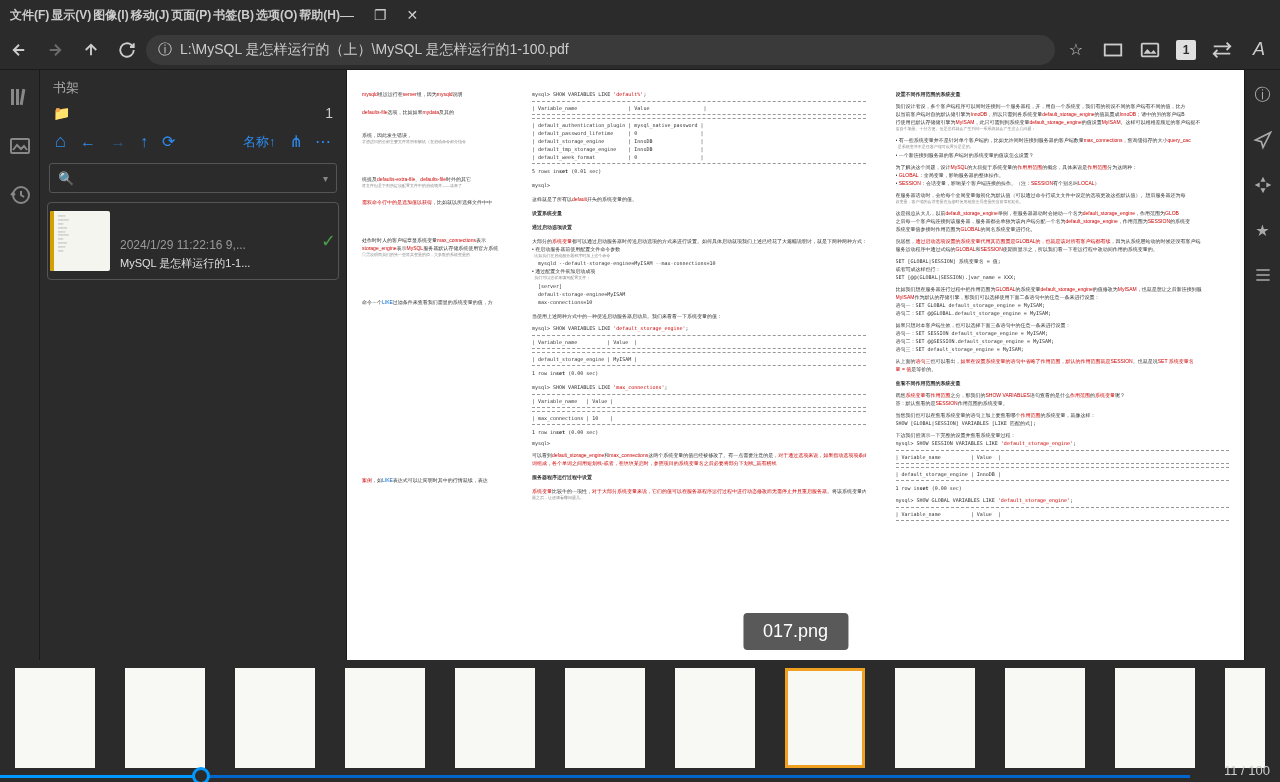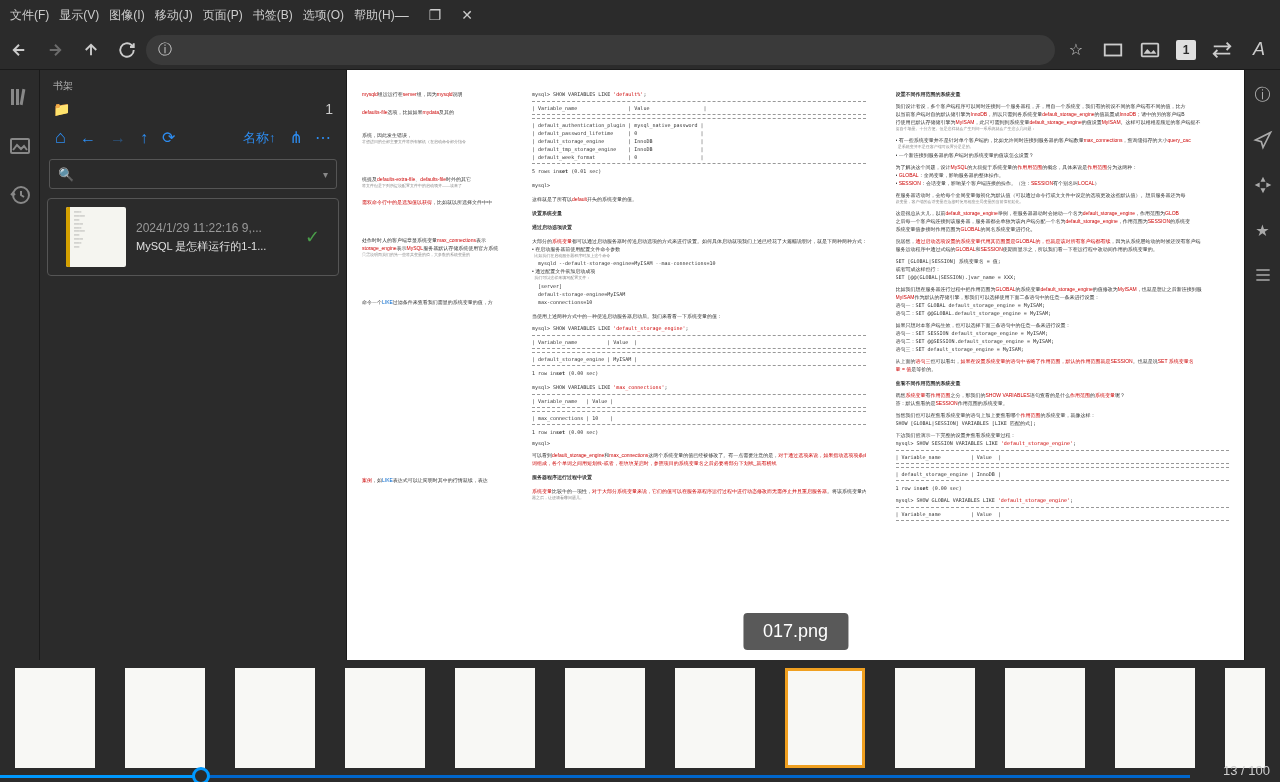--- a/index.html
+++ b/index.html
@@ -1,20 +1,20 @@
 <!DOCTYPE html>
 <html><head>
   <meta charset="utf-8">
   <style>
     * { margin: 0; padding: 0; box-sizing: border-box; }
     body { font-family: "Segoe UI", "Microsoft YaHei", sans-serif; background: #2b2b2b; color: #e0e0e0; overflow: hidden; width: 1280px; height: 782px; position: relative; }
     
     
     .menu-bar { height: 30px; background: #2b2b2b; display: flex; align-items: center; padding: 0 10px; font-size: 12px; }
-    .menu-bar .menu-items { display: flex; gap: 10px; }
+    .menu-bar .menu-items { display: flex; gap: 2px; font-weight: bold; }
     .menu-bar .menu-item { color: #ccc; cursor: pointer; }
     .menu-bar .title-center { flex: 1; text-align: center; color: #ccc; margin-left: 140px; }
     .menu-bar .window-controls { display: flex; gap: 20px; color: #ccc; font-size: 14px; }
     .menu-bar .window-controls span { cursor: pointer; }
     
     
     .toolbar { height: 40px; background: #2b2b2b; display: flex; align-items: center; padding: 0 10px; gap: 10px; border-bottom: 1px solid #1a1a1a; }
     .toolbar .nav-icons { display: flex; gap: 18px; align-items: center; }
     .toolbar .nav-icon { width: 18px; height: 18px; color: #ccc; cursor: pointer; display: flex; align-items: center; justify-content: center; }
     .toolbar .address-bar { flex: 1; height: 30px; background: #3a3a3a; border-radius: 15px; display: flex; align-items: center; padding: 0 12px; gap: 8px; color: #ccc; font-size: 14px; }
@@ -24,34 +24,34 @@
     
     
     .main { display: flex; height: 590px; }
     
     
     .left-rail { width: 40px; background: #2b2b2b; display: flex; flex-direction: column; align-items: center; padding-top: 15px; gap: 25px; border-right: 1px solid #1a1a1a; }
     .left-rail .rail-icon { width: 24px; height: 24px; color: #888; cursor: pointer; display: flex; align-items: center; justify-content: center; }
     
     
     .sidebar { width: 307px; background: #2b2b2b; display: flex; flex-direction: column; padding: 5px; border-right: 1px solid #1a1a1a; }
-    .sidebar-header { color: #aaa; font-size: 10px; padding: 4px 8px; }
+    .sidebar-header { color: #aaa; font-size: 13px; padding: 4px 8px; }
     .sidebar-path-row { display: flex; align-items: center; padding: 4px 8px; gap: 8px; }
     .sidebar-path-row .folder-icon { color: #f0c040; font-size: 14px; }
     .sidebar-path-row .path-text { color: #e0e0e0; font-size: 14px; flex: 1; white-space: nowrap; overflow: hidden; }
     .sidebar-path-row .count { color: #ccc; font-size: 14px; margin-left: auto; }
     .sidebar-toolbar { display: flex; align-items: center; gap: 14px; padding: 6px 10px; color: #2d8cf0; font-size: 16px; }
     .sidebar-toolbar .sort-group { display: flex; align-items: center; gap: 2px; font-size: 13px; margin-left: auto; }
     .sidebar-toolbar .more-icons { display: flex; gap: 12px; color: #2d8cf0; }
     .sidebar-search { margin: 5px 4px; height: 30px; border: 1px solid #555; border-radius: 3px; display: flex; align-items: center; padding: 0 8px; gap: 6px; }
     .sidebar-search input { background: transparent; border: none; outline: none; color: #ccc; flex: 1; font-size: 13px; }
     .sidebar-search .search-icon { color: #888; font-size: 13px; }
     .sidebar-search .dropdown-icon { color: #888; font-size: 10px; }
     
-    .bookshelf-item { display: flex; gap: 10px; padding: 8px 18px; border-radius: 4px; cursor: pointer; border: 1px solid #555; margin: 4px 2px; }
+    .bookshelf-item { display: flex; gap: 10px; padding: 8px 2px; border-radius: 4px; cursor: pointer; border: 1px solid #555; margin: 4px 2px; align-items: flex-end; }
     .bookshelf-item .thumb { width: 60px; height: 60px; background: #f5f5f0; border-radius: 2px; flex-shrink: 0; position: relative; overflow: hidden; }
     .bookshelf-item .thumb::before { content: ""; position: absolute; left: 0; top: 0; width: 4px; height: 100%; background: #d4a000; }
     .bookshelf-item .info { flex: 1; display: flex; flex-direction: column; justify-content: center; gap: 4px; overflow: hidden; }
     .bookshelf-item .meta { color: #999; font-size: 12px; white-space: nowrap; overflow: hidden; text-overflow: ellipsis; }
     .bookshelf-item .name { color: #e0e0e0; font-size: 11px; white-space: nowrap; overflow: hidden; text-overflow: ellipsis; }
     .bookshelf-item .check { color: #4a9e4a; font-size: 18px; align-self: center; }
     
     
     .doc-view { flex: 1; background: #fef9c3; position: relative; overflow: hidden; display: flex; justify-content: center; }
     .doc-pages { display: flex; gap: 0; height: 100%; width: 100%; }
@@ -123,20 +123,21 @@
         </svg>
       </span>
     <span class="nav-icon">
         <svg viewBox="0 0 24 24" fill="none" stroke="currentColor" stroke-width="2.5">
           <path d="M21 12a9 9 0 11-3-6.7L21 8M21 3v5h-5"></path>
         </svg>
       </span>
   </div>
   <div class="address-bar">
     <span>ⓘ</span>
+    <span>L:\MySQL 是怎样运行的（上）\MySQL 是怎样运行的1-100.pdf</span>
   </div>
   <div class="right-icons">
     <span class="icon-box">☆</span>
     <span class="icon-box">
         <svg viewBox="0 0 24 24" fill="none" stroke="currentColor" stroke-width="2">
           <rect x="3" y="6" width="18" height="12"></rect>
         </svg>
       </span>
     <span class="icon-box">
         <svg viewBox="0 0 24 24" fill="currentColor">
@@ -378,14 +379,14 @@
   <div class="thumbnail"></div>
   <div class="thumbnail"></div>
   <div class="thumbnail"></div>
   <div class="thumbnail thumbnail-partial"></div>
 </div>
 
 <div class="bottom-bar">
   <div class="progress-track"></div>
   <div class="progress-fill"></div>
   <div class="progress-handle"></div>
-  <div class="page-indicator">13 / 100</div>
+  <div class="page-indicator">11 / 100</div>
 </div>
 
 </body></html>

